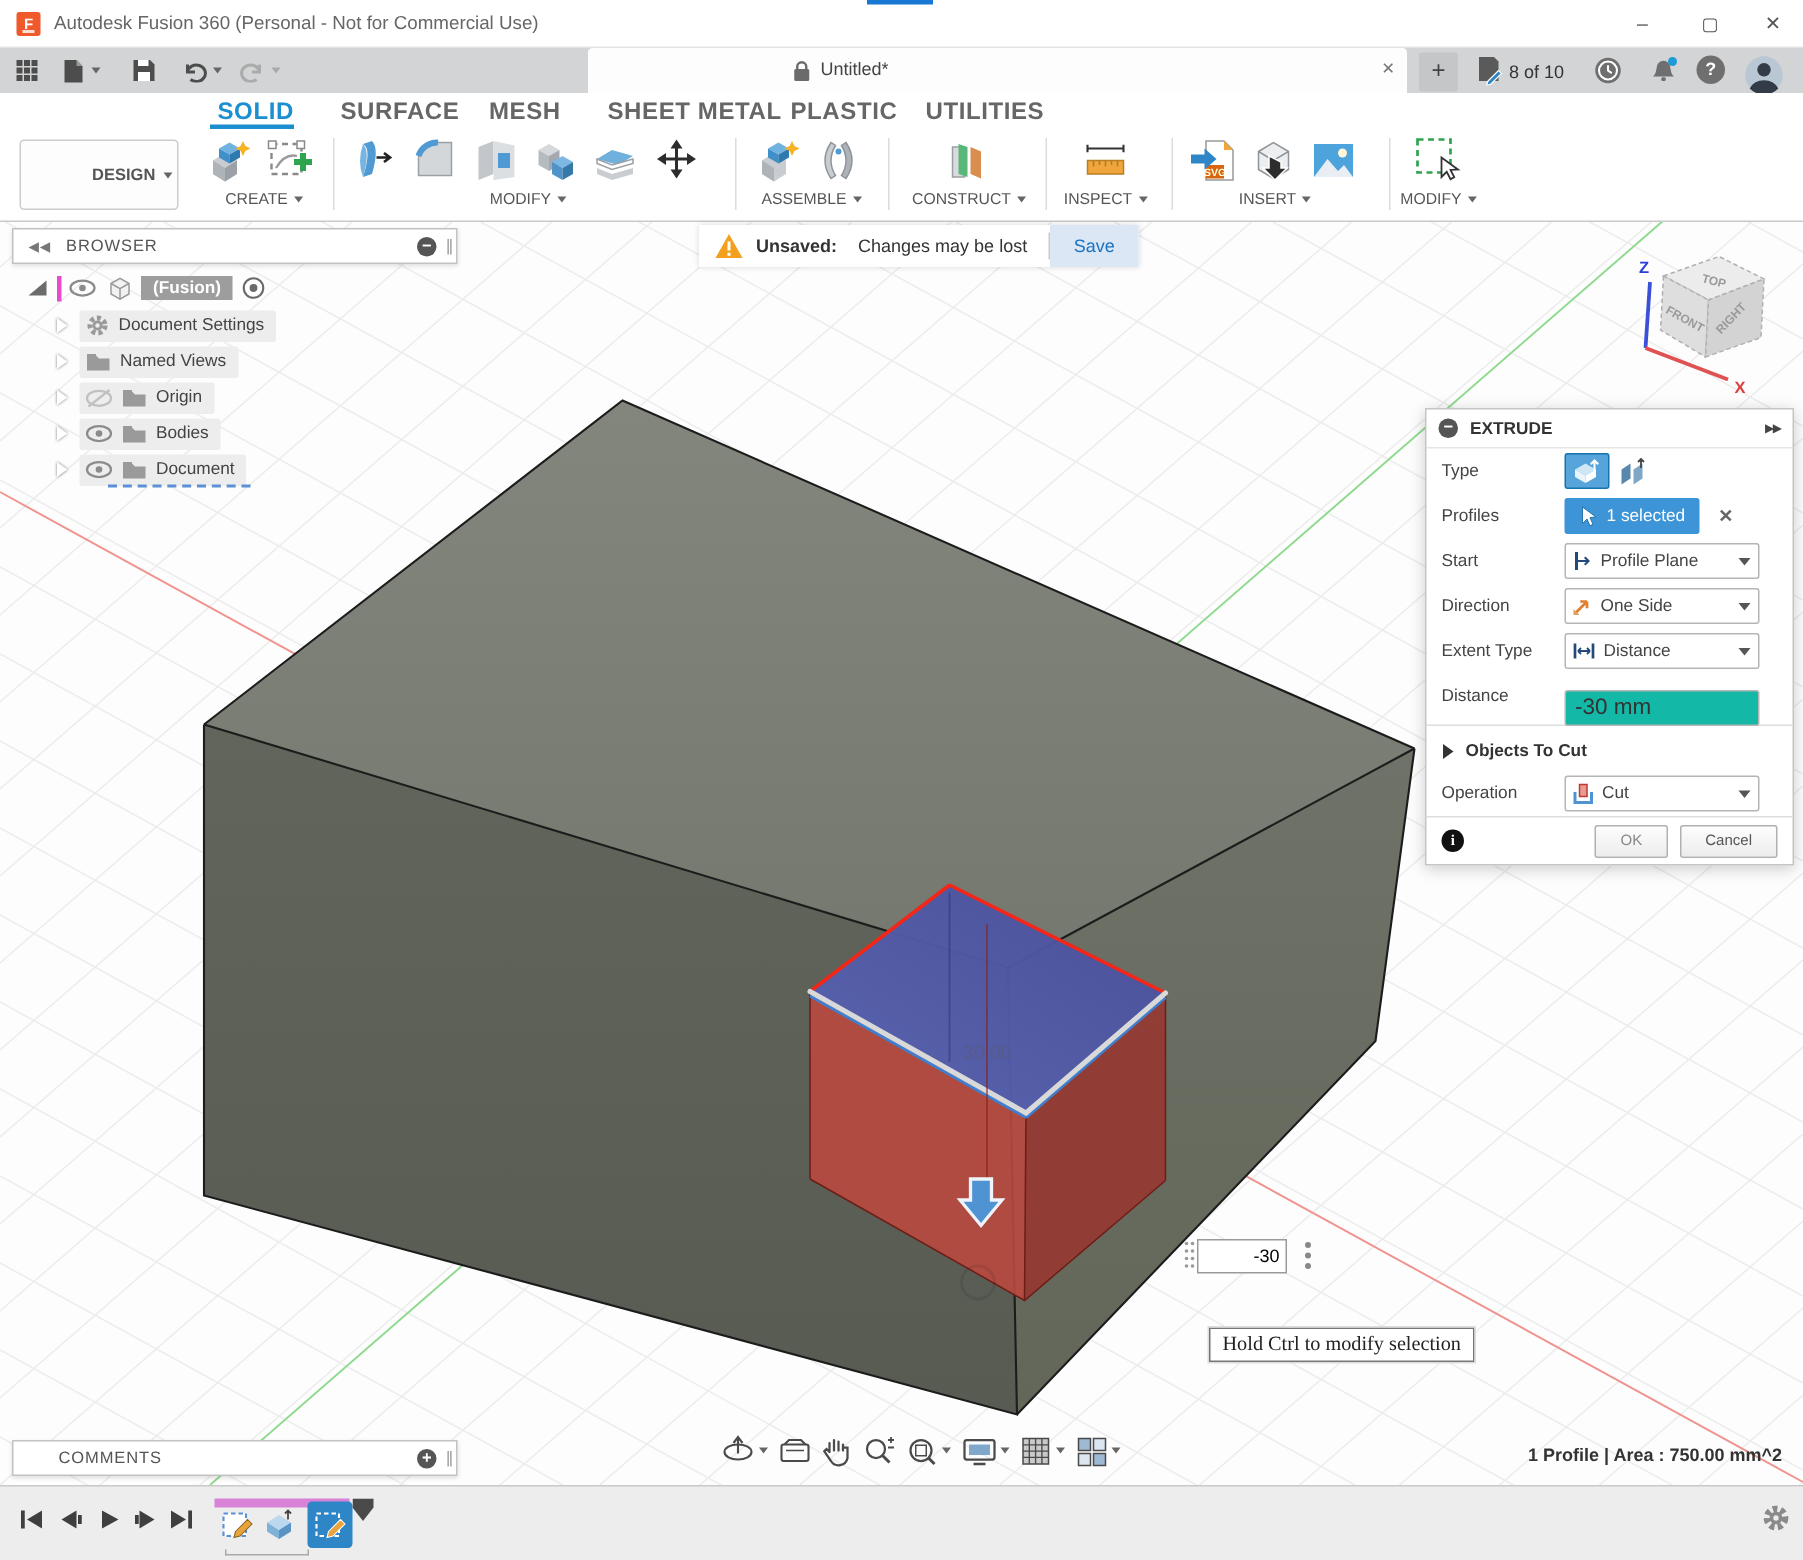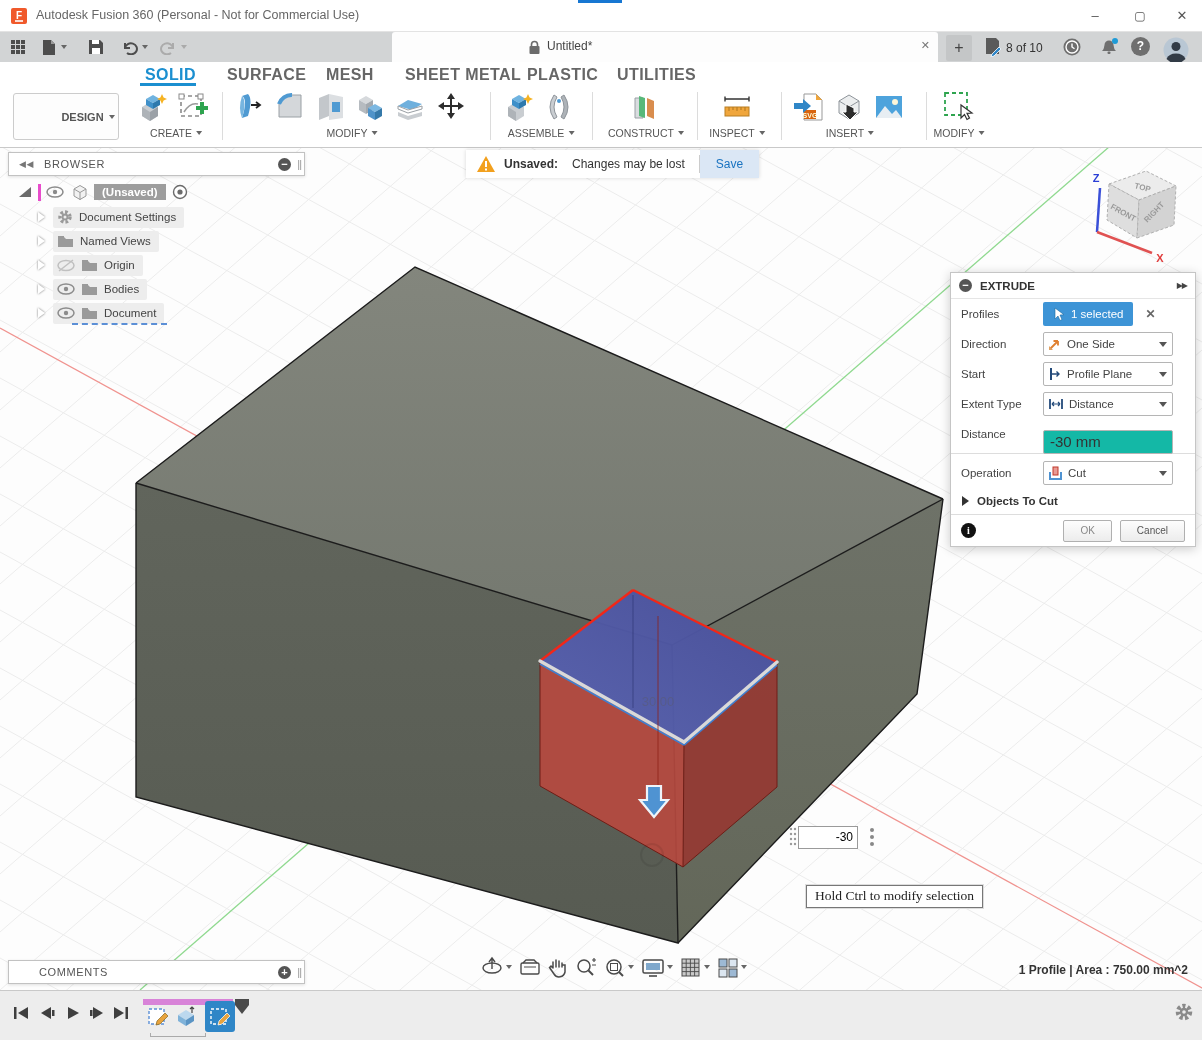--- a/index.html
+++ b/index.html
@@ -518,21 +518,21 @@
         </svg>
       <div style="width:3px;height:17px;background:#e84ccb;margin:0 5px 0 6px"></div>
       <svg width="18" height="12">
           <ellipse cx="9" cy="6" rx="8" ry="5" fill="none" stroke="#8b8b8b" stroke-width="1.5"></ellipse>
           <circle cx="9" cy="6" r="2.2" fill="#8b8b8b"></circle>
         </svg>
       <svg width="20" height="18" style="margin-left:6px">
           <path d="M4 6 l6-3.5 6 3.5 v7 l-6 3.5 -6-3.5z" fill="#f2f2f2" stroke="#9a9a9a"></path>
           <path d="M4 6 l6 3.5 6-3.5 M10 9.5 V17" stroke="#9a9a9a" fill="none"></path>
         </svg>
-      <span style="background:#9d9d9d;color:#fff;font-size:11.5px;font-weight:bold;padding:2px 8px;margin-left:4px">(Unsaved)</span>
+      <span style="background:#9d9d9d;color:#fff;font-size:11.5px;font-weight:bold;padding:2px 8px;margin-left:4px">(Fusion)</span>
       <svg width="16" height="16" style="margin-left:6px">
           <circle cx="8" cy="8" r="6.5" fill="#fff" stroke="#6b6b6b" stroke-width="1.4"></circle>
           <circle cx="8" cy="8" r="2.6" fill="#6b6b6b"></circle>
         </svg>
     </div>
 
     <div class="trow" style="left:38px;top:58px">
       <span class="tri-closed"></span>
       <div class="pill" style="margin-left:8px">
         <svg width="16" height="16">
@@ -692,85 +692,103 @@
     <div id="tooltip">Hold Ctrl to modify selection</div>
 
     
     <div id="dialog">
       <div id="dlghdr">
         <span class="circico">−</span>
         <span class="t">EXTRUDE</span>
         <span style="color:#444;font-size:8px;letter-spacing:-1px">▶▶</span>
       </div>
       <div class="drow">
+        <span class="dl">Type</span>
+        <span class="typebtn sel">
+          <svg width="22" height="20">
+              <path d="M3 9 l7-4 7 4 -7 4z" fill="#cfe6f5"></path>
+              <path d="M3 9 l7 4 v5 l-7-4z" fill="#eaf4fb"></path>
+              <path d="M10 13 l7-4 v5 l-7 4z" fill="#fff"></path>
+              <path d="M16 10 v-7 m-2.5 2.5 L16 3 l2.5 2.5" stroke="#fff" stroke-width="1.4" fill="none"></path>
+            </svg>
+        </span>
+        <span class="typebtn">
+          <svg width="22" height="20">
+              <path d="M4 9 l6-4 v10 l-6 4z" fill="#5a87ad"></path>
+              <path d="M12 9 l6-4 v10 l-6 4z" fill="#7fa8c8"></path>
+              <path d="M17 8 v-6 m-2 2 l2-2 2 2" stroke="#444" stroke-width="1.2" fill="none"></path>
+            </svg>
+        </span>
+      </div>
+      <div class="drow">
         <span class="dl">Profiles</span>
         <span id="profbtn">
           <svg width="12" height="14">
               <path d="M2 1 v11 l3-3 2 4.5 2-1 -2-4.5 4-.3z" fill="#fff" stroke="#1d6ca3" stroke-width=".6"></path>
             </svg>
           <span>1 selected</span>
         </span>
         <span style="margin-left:12px;color:#666;font-weight:bold;font-size:12px">✕</span>
+      </div>
+      <div class="drow">
+        <span class="dl">Start</span>
+        <span class="dsel">
+          <svg width="14" height="14">
+              <line x1="3" y1="1" x2="3" y2="13" stroke="#234a7a" stroke-width="2"></line>
+              <path d="M4 7 h7 m-2.5-2.5 L11 7 l-2.5 2.5" stroke="#234a7a" stroke-width="1.4" fill="none"></path>
+            </svg>
+          <span>Profile Plane</span>
+            <span class="dcaret"></span>
+        </span>
       </div>
       <div class="drow">
         <span class="dl">Direction</span>
         <span class="dsel">
           <svg width="14" height="14">
               <path d="M2 12 L10 4 M10 4 l-4.5 0 M10 4 l0 4.5" stroke="#e08030" stroke-width="1.8" fill="none"></path>
               <path d="M1 13 l4 0 -4-4z" fill="#e0a060"></path>
             </svg>
           <span>One Side</span>
-            <span class="dcaret"></span>
-        </span>
-      </div>
-      <div class="drow">
-        <span class="dl">Start</span>
-        <span class="dsel">
-          <svg width="14" height="14">
-              <line x1="3" y1="1" x2="3" y2="13" stroke="#234a7a" stroke-width="2"></line>
-              <path d="M4 7 h7 m-2.5-2.5 L11 7 l-2.5 2.5" stroke="#234a7a" stroke-width="1.4" fill="none"></path>
-            </svg>
-          <span>Profile Plane</span>
             <span class="dcaret"></span>
         </span>
       </div>
       <div class="drow">
         <span class="dl">Extent Type</span>
         <span class="dsel">
           <svg width="16" height="14">
               <line x1="2" y1="2" x2="2" y2="12" stroke="#234a7a" stroke-width="1.8"></line>
               <line x1="14" y1="2" x2="14" y2="12" stroke="#234a7a" stroke-width="1.8"></line>
               <path d="M4 7 h8 m-8 0 l2-2 m-2 2 l2 2 m6-2 l-2-2 m2 2 l-2 2" stroke="#234a7a" stroke-width="1.2" fill="none"></path>
             </svg>
           <span>Distance</span>
             <span class="dcaret"></span>
         </span>
       </div>
       <div class="drow">
         <span class="dl">Distance</span>
         <input class="dinput" value="-30 mm" style="">
       </div>
       <div class="divid"></div>
+      <div class="drow" style="height:26px">
+        <svg width="9" height="10" style="margin-right:7px">
+            <path d="M1 0 L8 5 L1 10 Z" fill="#333"></path>
+          </svg>
+        <span style="font-weight:bold;color:#333">Objects To Cut</span>
+      </div>
       <div class="drow">
         <span class="dl">Operation</span>
         <span class="dsel">
           <svg width="15" height="15">
               <path d="M2 6 v7 h11 v-7" fill="none" stroke="#4f93d2" stroke-width="2"></path>
               <rect x="5" y="1" width="5" height="8" fill="#e89a94" stroke="#c0392b"></rect>
             </svg>
           <span>Cut</span>
             <span class="dcaret"></span>
         </span>
       </div>
-      <div class="drow" style="height:26px">
-        <svg width="9" height="10" style="margin-right:7px">
-            <path d="M1 0 L8 5 L1 10 Z" fill="#333"></path>
-          </svg>
-        <span style="font-weight:bold;color:#333">Objects To Cut</span>
-      </div>
       <div id="dlgfoot">
         <span style="width:15px;height:15px;border-radius:50%;background:#111;color:#fff;font-size:10px;font-weight:bold;text-align:center;line-height:15px;font-family:'Liberation Serif',serif">i</span>
         <span style="flex:1"></span>
         <button class="dbtn" style="color:#888">OK</button>
         <button class="dbtn" style="color:#555">Cancel</button>
       </div>
     </div>
   </div>
 
   <div id="bottombar" class="abs">

